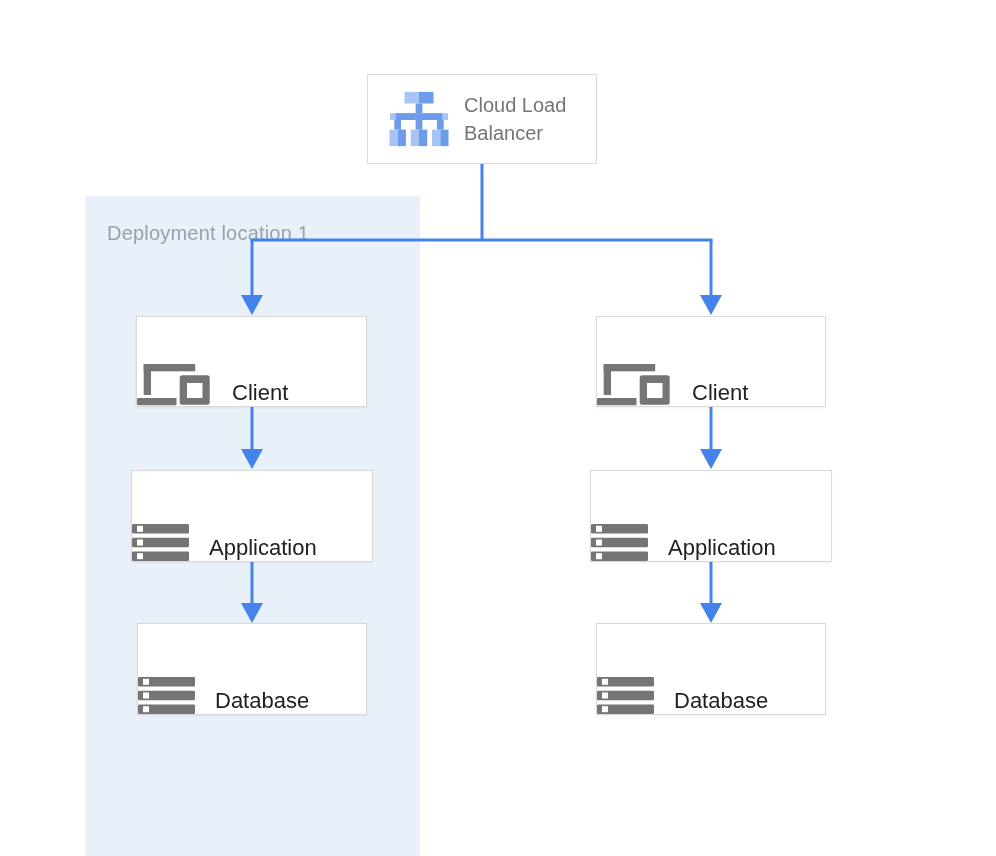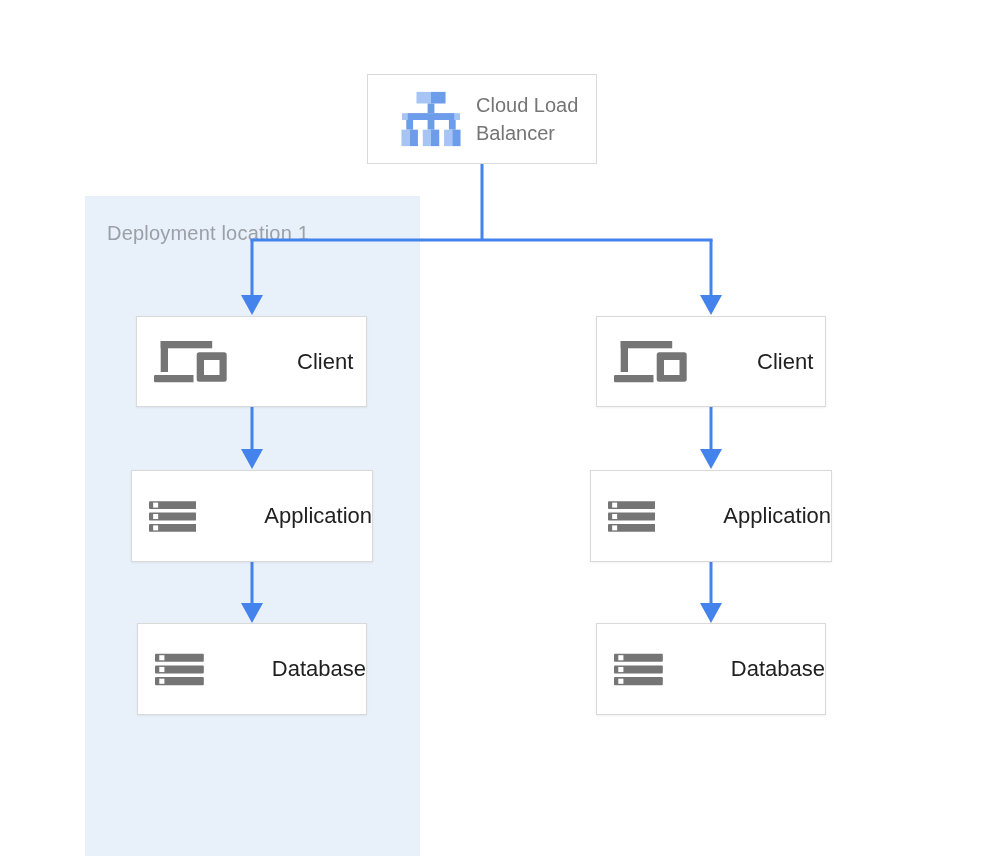--- a/index.html
+++ b/index.html
@@ -34,24 +34,22 @@
     letter-spacing: 0.2px;
     white-space: nowrap;
   }
   
   .node {
     position: absolute;
     background: #ffffff;
     border: 1px solid var(--box-border, #d9d9d9);
     box-shadow: 0 1px 2px rgba(0,0,0,0.06);
     display: flex;
-    align-items: center;
+    align-items: flex-end;
     box-sizing: border-box;
-    padding-left: 17px;
-    gap: 48px;
   }
   .node-label {
     font-size: 22px;
     color: var(--node-text, #212121);
     margin-left: 20px;
     white-space: nowrap;
   }
   
   #n-1-client { left:136px; top:316px; width:231px; height:91px; }
   #n-1-app    { left:131px; top:470px; width:242px; height:92px; }
@@ -62,21 +60,21 @@
   
   #lb-box {
     position: absolute;
     left: 367px; top: 74px;
     width: 230px; height: 90px;
     background: #ffffff;
     border: 1px solid var(--box-border, #d9d9d9);
     display: flex;
     align-items: center;
     box-sizing: border-box;
-    padding-left: 32px;
+    padding-left: 20px;
   }
   .lb-label {
     font-size: 20px;
     line-height: 28px;
     color: var(--lb-text, #757575);
     margin-left: 14px;
     width: 112px;
   }
   
   .gicon { display: block; }

